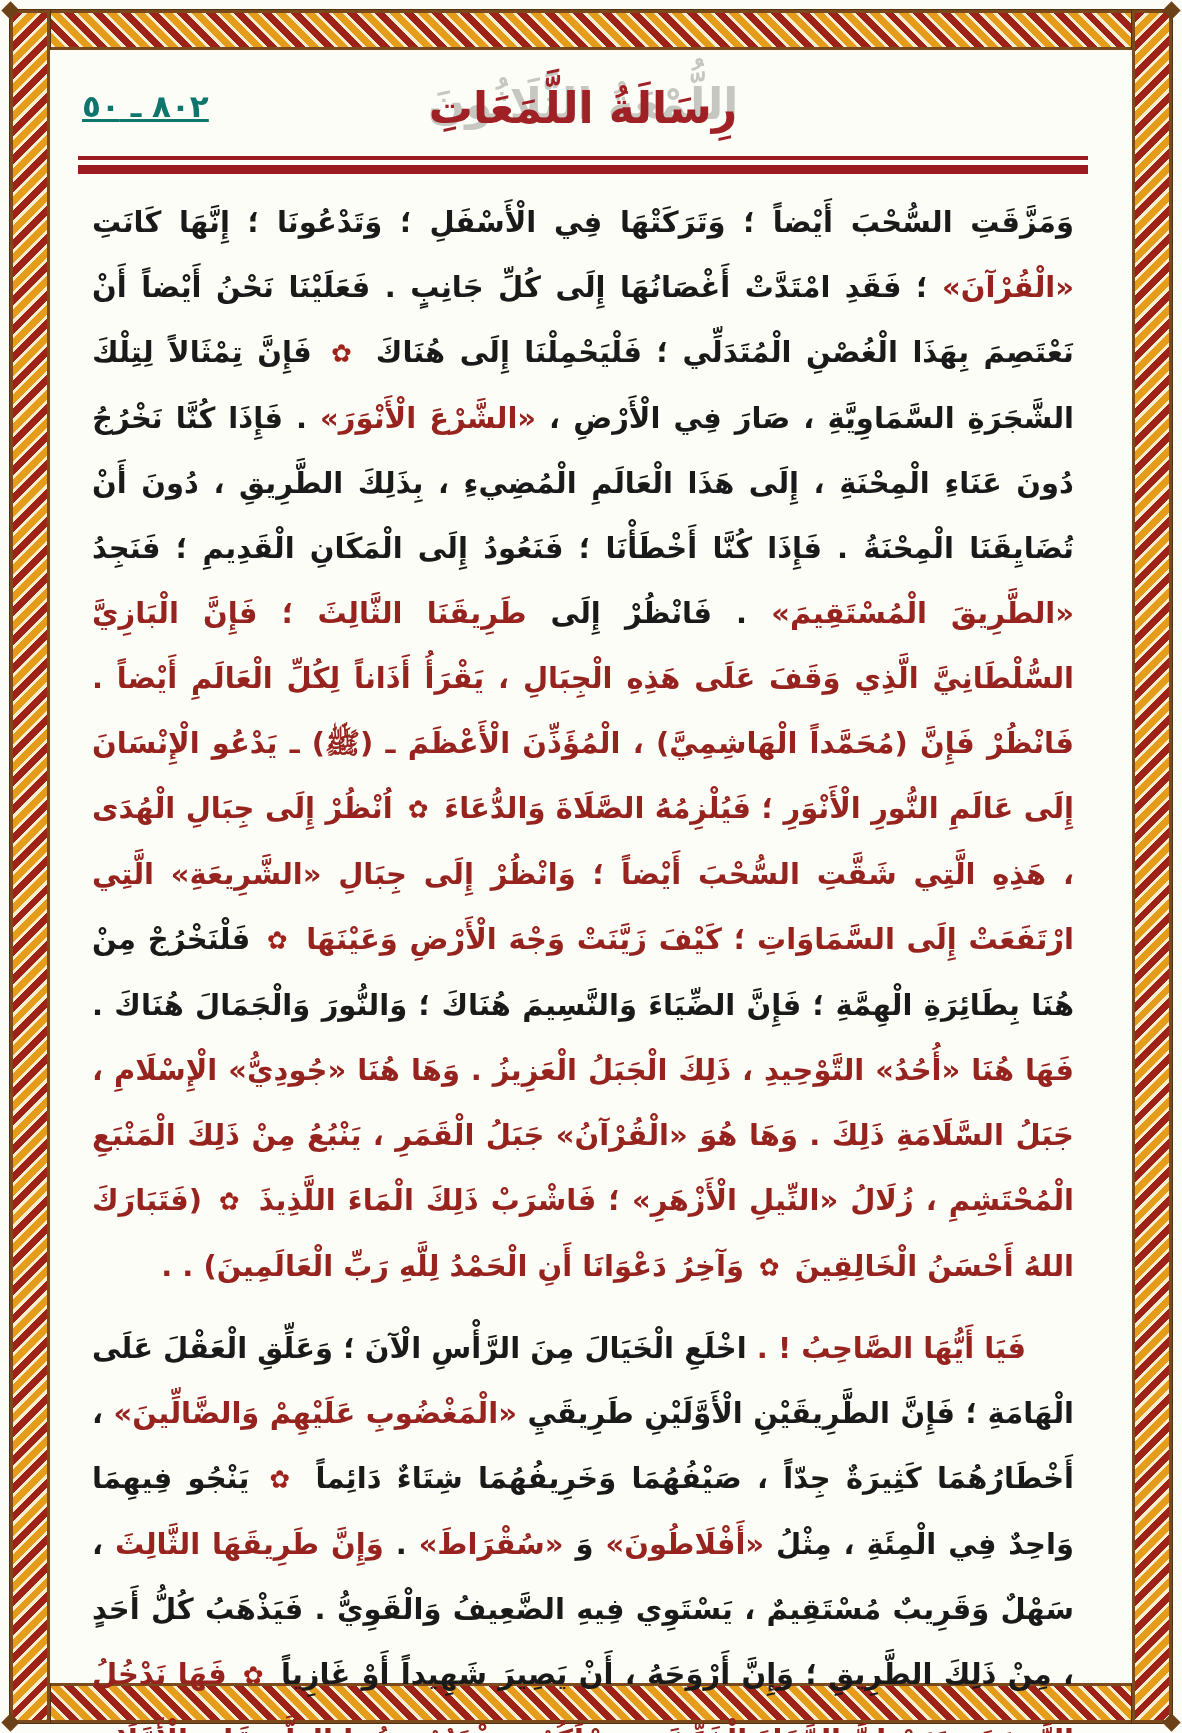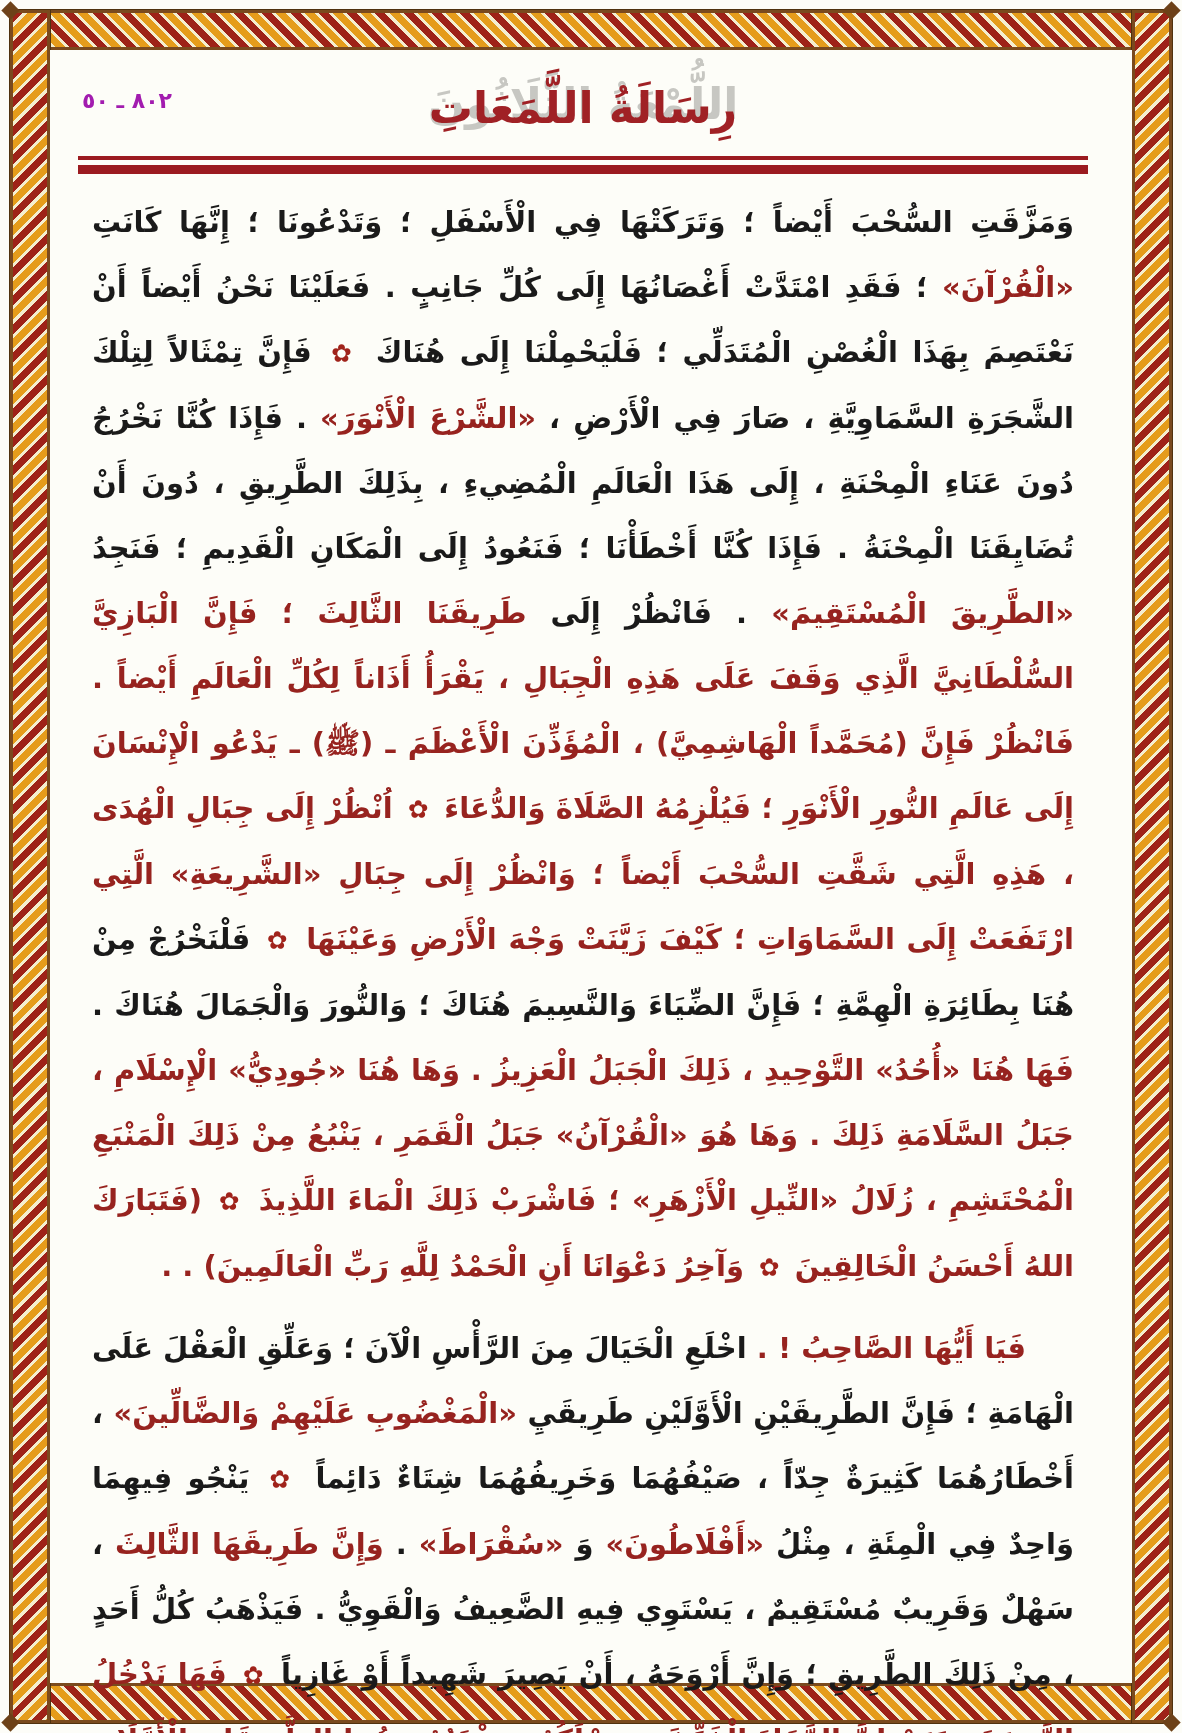--- a/index.html
+++ b/index.html
@@ -26,21 +26,21 @@
   .content{position:absolute;top:50px;left:50px;right:50px;bottom:50px;
     background:#fdfdf8;padding:14px 42px 0 26px;box-sizing:border-box;direction:rtl;}
 
   .header{position:relative;height:92px;}
   .watermark{position:absolute;top:14px;left:0;right:0;text-align:center;
     color:#c7c7c2;font-size:44px;font-weight:bold;letter-spacing:1px;z-index:0;
     user-select:none;}
   .title{position:absolute;top:18px;left:0;right:0;text-align:center;
     color:#a02125;font-size:44px;font-weight:bold;z-index:1;}
   .page-numbers{position:absolute;top:24px;left:6px;direction:rtl;
-    color:#a21caf;font-size:22px;font-weight:bold;z-index:1;}
+    color:#0f766e;font-size:31px;font-weight:bold;z-index:1;text-decoration:underline;}
 
   .rule{margin:0 2px;background:#9b1b20;}
   .rule.thin{height:4px;}
   .rule.gap{height:5px;background:transparent;}
   .rule.thick{height:9px;}
 
   .bodytext{margin-top:16px;direction:rtl;text-align:justify;
     font-size:29px;line-height:65px;font-weight:bold;color:#1a1a1a;}
   .para{margin:16px;}
   .para.indent{margin-top:16px;text-indent:48px;}

